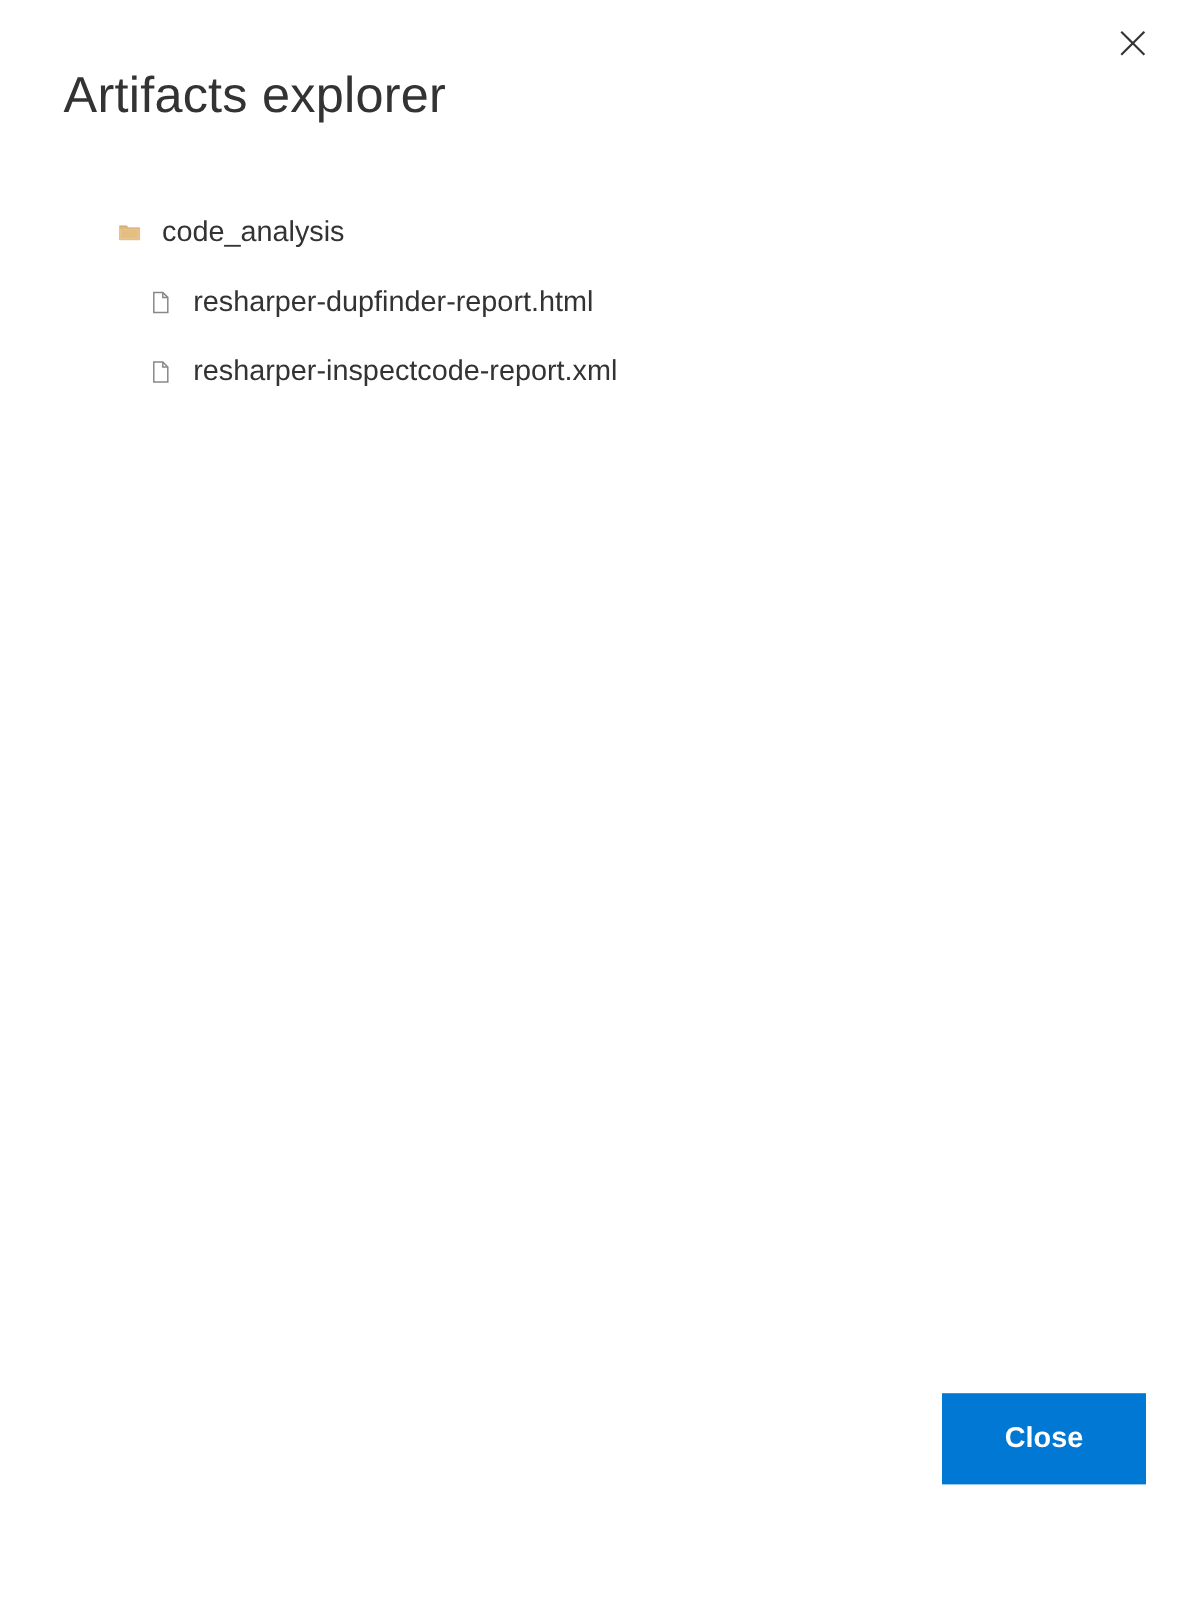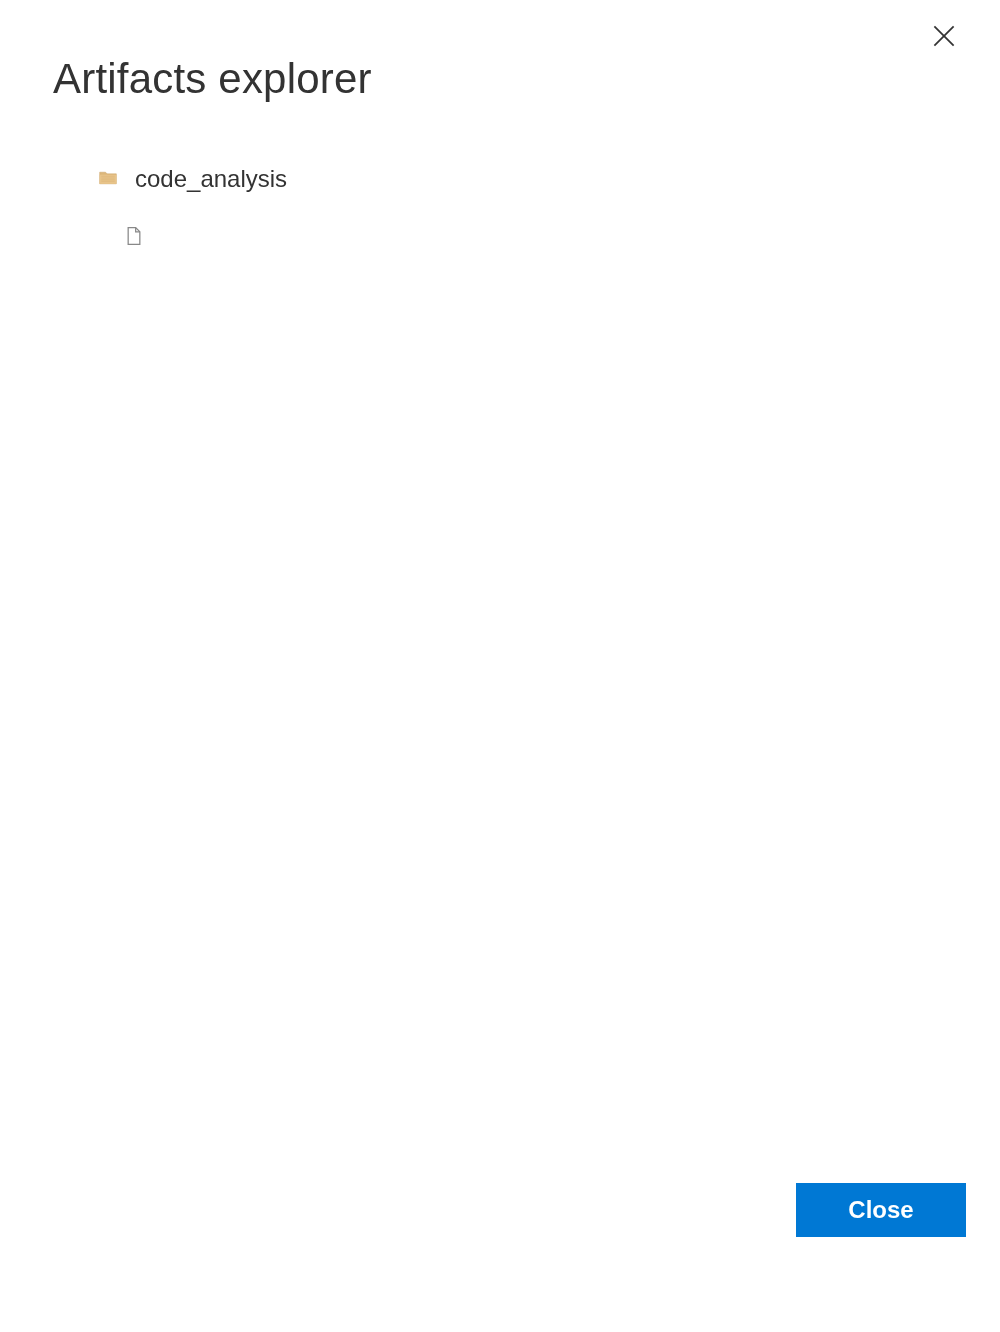--- a/index.html
+++ b/index.html
@@ -40,20 +40,21 @@
       color: #333333;
       letter-spacing: 0.2px;
     }
     .tree {
       position: absolute;
       top: 165px;
       left: 95px;
     }
     .tree-row {
       display: flex;
+      align-items: center;
       height: 58px;
       cursor: pointer;
     }
     .tree-row.child {
       padding-left: 26px;
     }
     .tree-icon {
       width: 26px;
       height: 26px;
       margin-right: 14px;
@@ -63,23 +64,23 @@
       flex-shrink: 0;
     }
     .tree-label {
       font-size: 24px;
       color: #333333;
       font-weight: 400;
     }
     .close-button {
       position: absolute;
       bottom: 95px;
-      right: 34px;
+      right: 45px;
       width: 170px;
-      height: 54px;
+      height: 76px;
       background: #0078d4;
       color: #ffffff;
       border: none;
       font-size: 24px;
       font-weight: 600;
       font-family: inherit;
       cursor: pointer;
       display: flex;
       align-items: center;
       justify-content: center;
@@ -112,19 +113,29 @@
     <span class="tree-label">code_analysis</span>
   </div>
 
   <div class="tree-row child">
     <span class="tree-icon">
       <svg viewBox="0 0 24 24" width="20" height="24">
         <path d="M5 2 L14 2 L19 7 L19 22 L5 22 Z" fill="#ffffff" stroke="#888888" stroke-width="1.5"></path>
         <path d="M14 2 L14 7 L19 7" fill="none" stroke="#888888" stroke-width="1.5"></path>
       </svg>
     </span>
+    <span class="tree-label">resharper-dupfinder-report.html</span>
   </div>
 
 
 
+  <div class="tree-row child">
+    <span class="tree-icon">
+      <svg viewBox="0 0 24 24" width="20" height="24">
+        <path d="M5 2 L14 2 L19 7 L19 22 L5 22 Z" fill="#ffffff" stroke="#888888" stroke-width="1.5"></path>
+        <path d="M14 2 L14 7 L19 7" fill="none" stroke="#888888" stroke-width="1.5"></path>
+      </svg>
+    </span>
+    <span class="tree-label">resharper-inspectcode-report.xml</span>
+  </div>
 </div>
 
 <button class="close-button">Close</button>
 
 </body></html>

